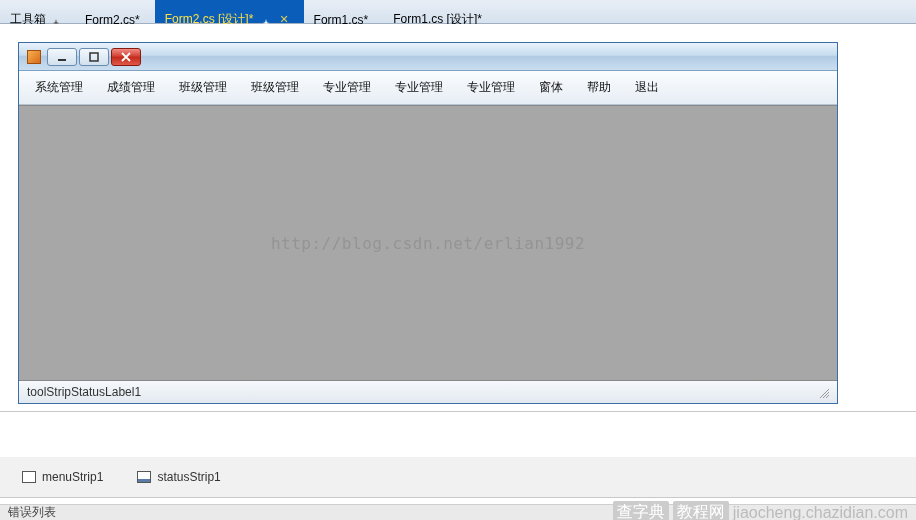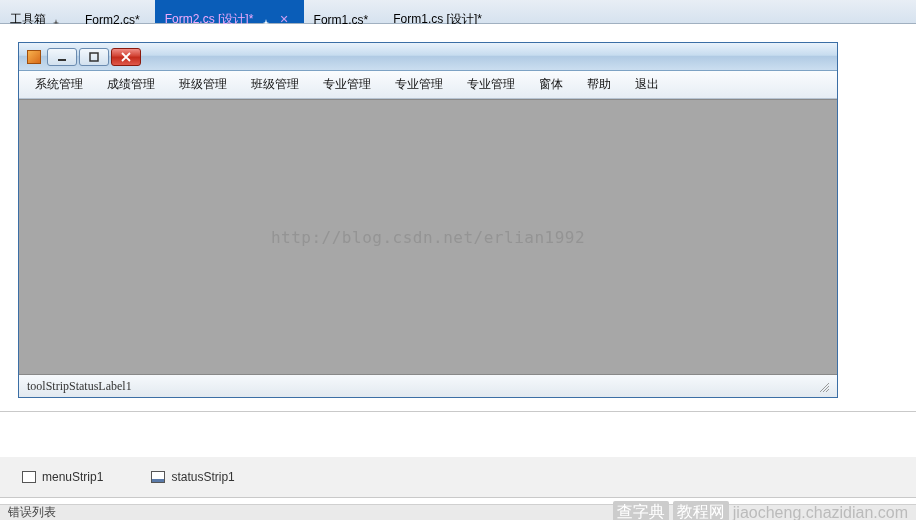--- a/index.html
+++ b/index.html
@@ -26,21 +26,21 @@
       align-items: center;
       padding: 16px 14px 0 10px;
       color: #000;
       cursor: pointer;
       border-right: 1px solid transparent;
       gap: 6px;
       white-space: nowrap;
     }
     .tab.active {
       background: #0a5db8;
-      color: #f0abfc;
+      color: #fde047;
       gap: 9px;
     }
     .tab .pin {
       width: 8px;
       height: 8px;
       display: inline-block;
     }
     .tab .close-x {
       font-size: 11px;
       opacity: 0.85;
@@ -98,21 +98,21 @@
     .win-btn.close {
       background: linear-gradient(#f08d86,#d14233 45%,#c22a1b 50%,#e0584a);
       border-color: #8a1a0e;
       color: #fff;
       font-weight: bold;
     }
     .win-btn svg { width: 10px; height: 10px; }
     
     
     .menu-strip {
-      height: 28px;
+      height: 34px;
       background: linear-gradient(#fafcfe,#e6edf4);
       border-bottom: 1px solid #b7c4d2;
       display: flex;
       align-items: center;
       padding: 0 4px;
     }
     .menu-item {
       padding: 3px 12px;
       color: #111;
       cursor: pointer;
@@ -139,21 +139,20 @@
     
     
     .status-strip {
       height: 22px;
       background: linear-gradient(#f6f9fc,#e2e9f0);
       display: flex;
       align-items: center;
       padding: 0 8px;
       color: #333;
       justify-content: space-between;
-      font-family: Liberation Serif, serif;
     }
     .grip {
       width: 12px; height: 12px;
       background:
         linear-gradient(135deg, transparent 60%, #999 60%, #999 65%, transparent 65%,
                         transparent 72%, #999 72%, #999 77%, transparent 77%,
                         transparent 84%, #999 84%, #999 89%, transparent 89%);
     }
     
     
@@ -163,21 +162,21 @@
       left: 0;
       right: 0;
       border-top: 1px solid #c9c9c9;
       border-bottom: 1px solid #c9c9c9;
     }
     .component-tray {
       height: 40px;
       background: #f1f1f1;
       display: flex;
       align-items: center;
-      gap: 48px;
+      gap: 34px;
       padding: 0 22px;
       margin-top: 45px;
     }
     .tray-item {
       display: flex;
       align-items: center;
       gap: 6px;
       color: #333;
       cursor: pointer;
     }

